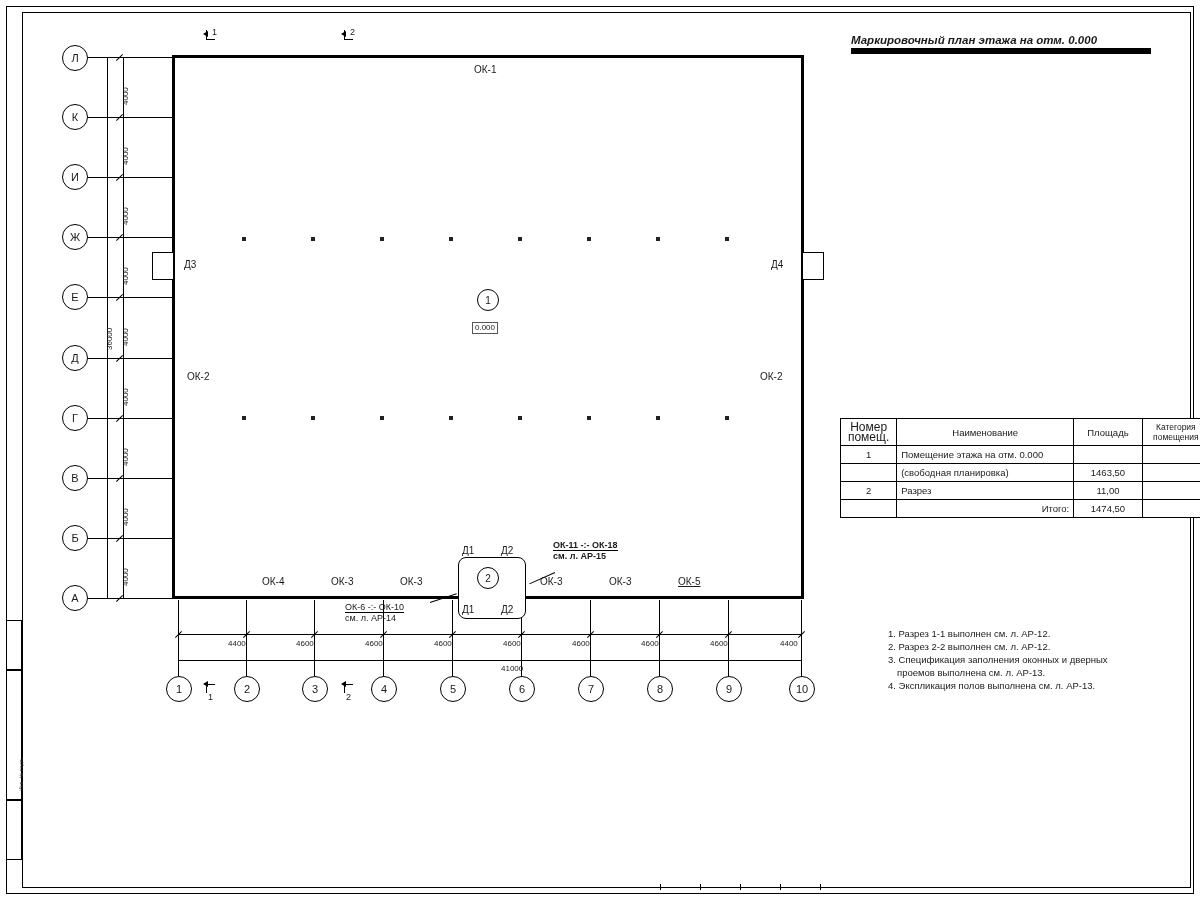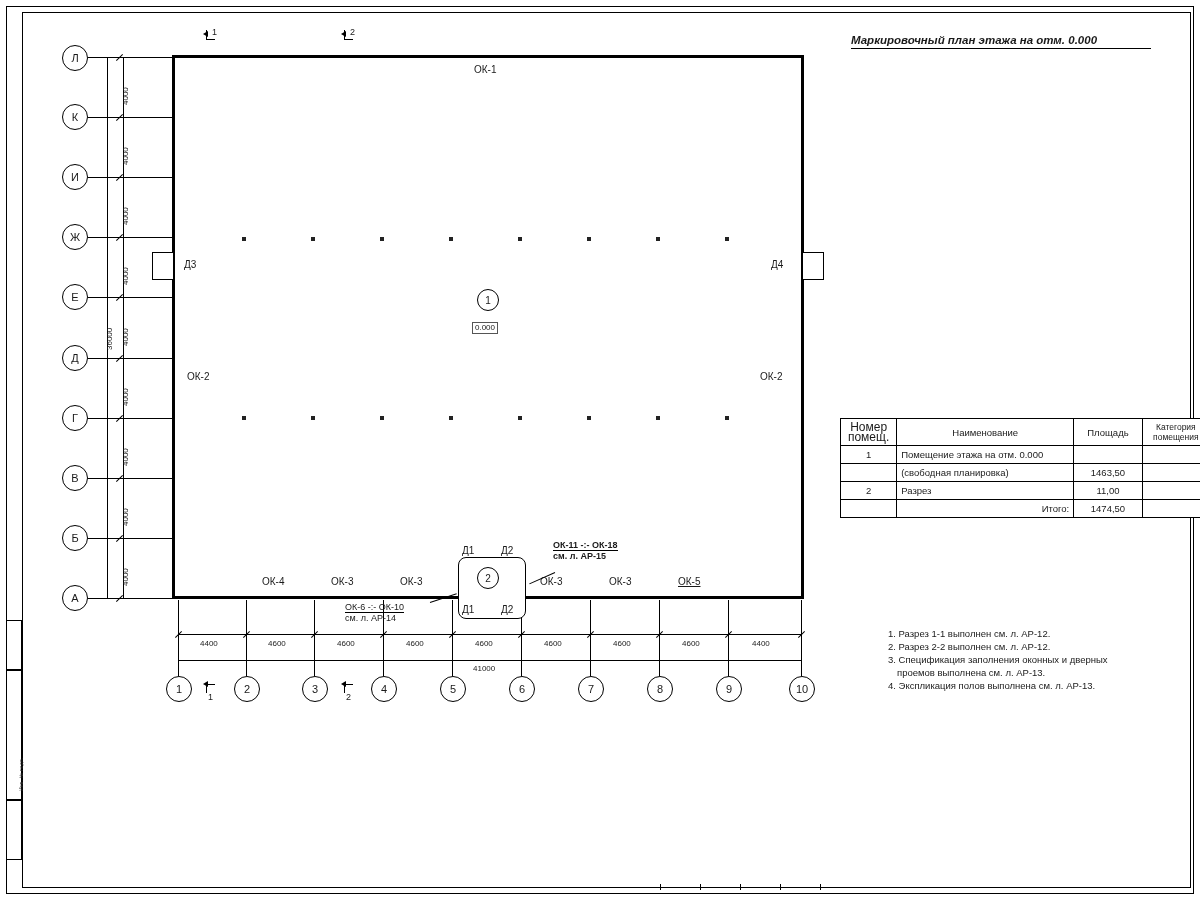--- a/index.html
+++ b/index.html
@@ -92,20 +92,21 @@
   }
   .lbl {
     position: absolute;
     font-size: 10px;
     white-space: nowrap;
   }
   .lbl-sm {
     position: absolute;
     font-size: 8px;
     white-space: nowrap;
+    margin-left: 28px;
   }
   .dim-v {
     position: absolute;
     font-size: 8px;
     transform: rotate(-90deg);
     transform-origin: left top;
     white-space: nowrap;
   }
   .col-dot {
     position: absolute;
@@ -126,21 +127,21 @@
     background: #000;
     transform: rotate(45deg);
   }
 
   
   .side-title {
     position: absolute;
     font-size: 11.5px;
     font-style: italic;
     font-weight: bold;
-    border-bottom: 1px solid #000000;
+    border-bottom: 6px solid #000000;
     padding-bottom: 2px;
     white-space: nowrap;
   }
   table.spec {
     position: absolute;
     border-collapse: collapse;
     font-size: 9.5px;
     background: #fff;
   }
   table.spec td {

